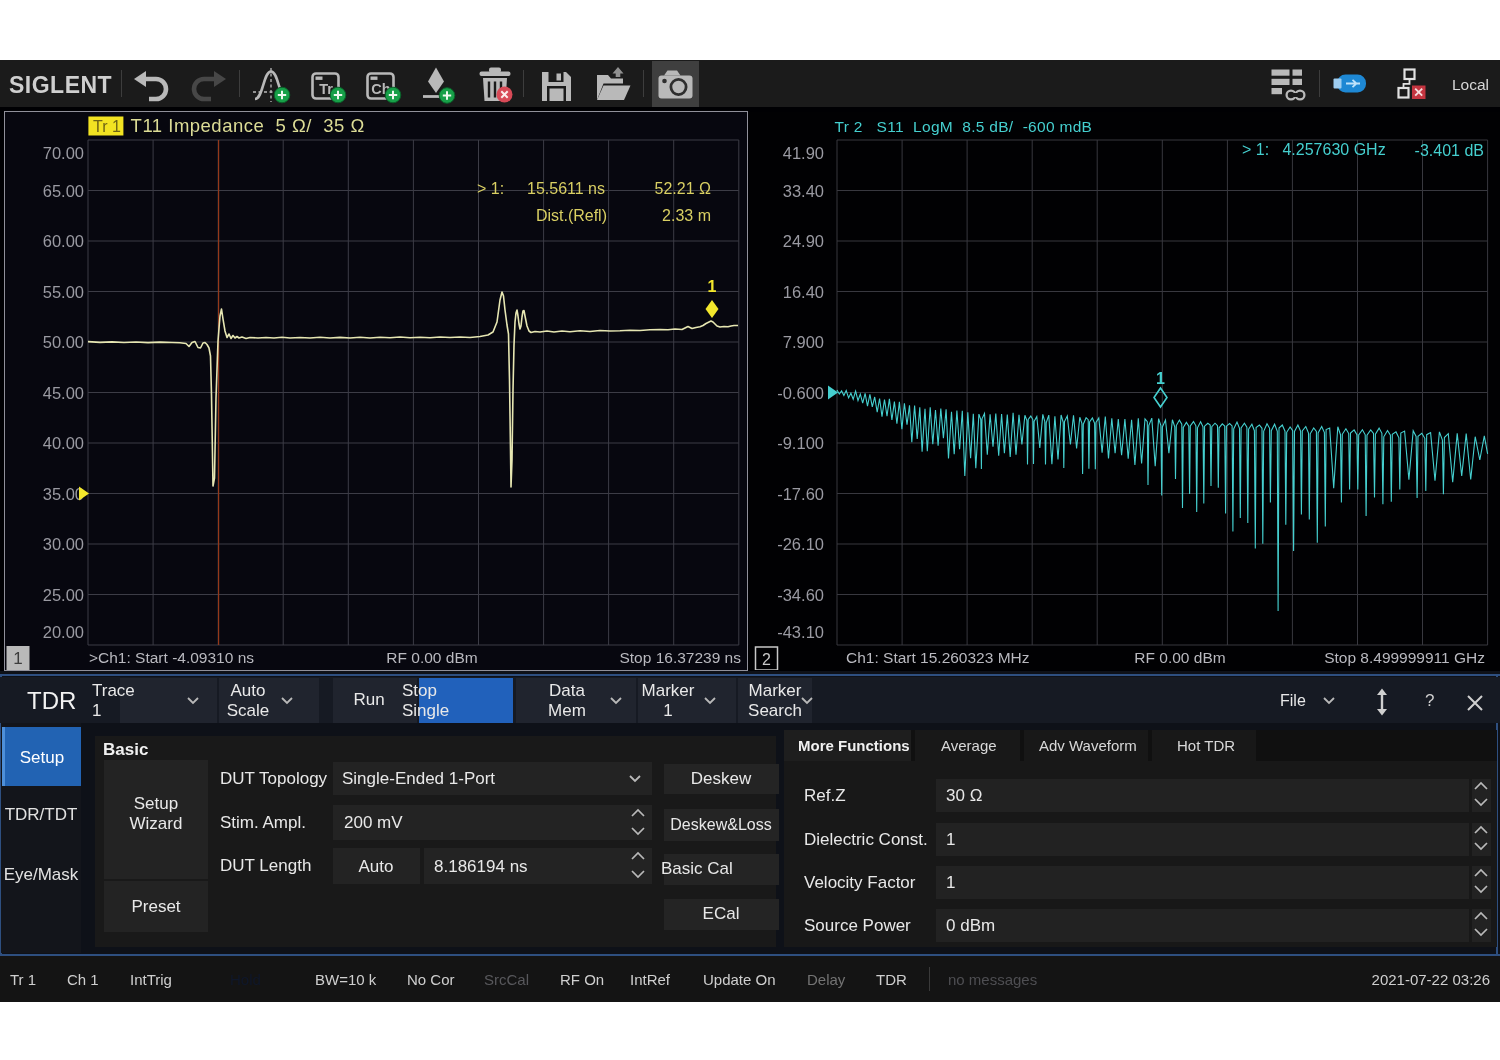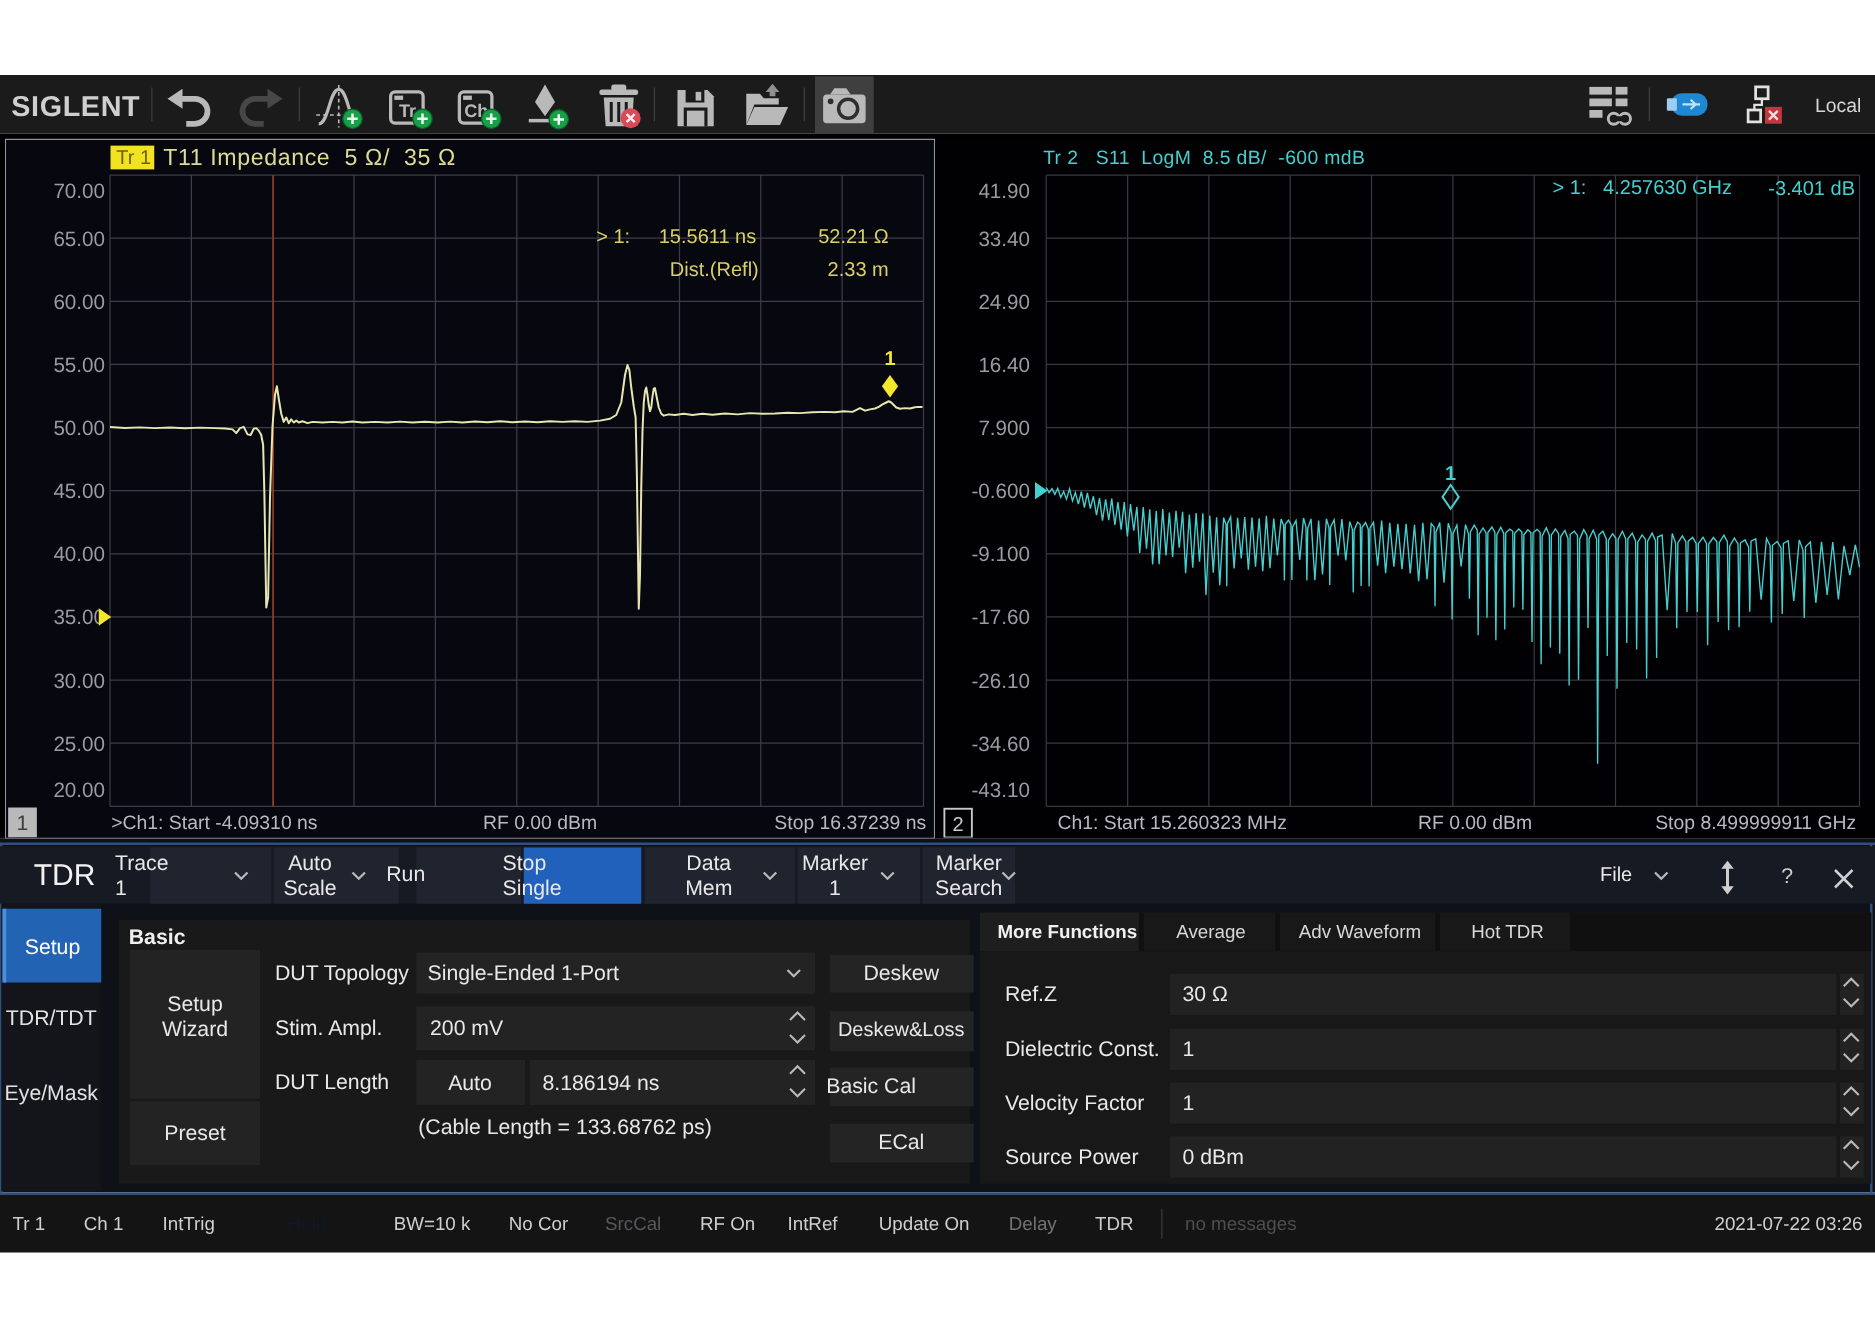--- a/index.html
+++ b/index.html
@@ -194,21 +194,21 @@
     <div style="position:absolute;left:120px;top:677.5px;width:97px;height:45px;background:#20242e"></div>
     <div style="position:absolute;left:219px;top:677.5px;width:100px;height:45px;background:#20242e"></div>
     <div style="position:absolute;left:333px;top:677.5px;width:84px;height:45px;background:#20242e"></div>
     <div style="position:absolute;left:419px;top:677.5px;width:94px;height:45px;background:#2161bb"></div>
     <div style="position:absolute;left:516px;top:677.5px;width:120px;height:45px;background:#20242e"></div>
     <div style="position:absolute;left:638px;top:677.5px;width:98px;height:45px;background:#20242e"></div>
     <div style="position:absolute;left:738px;top:677.5px;width:74px;height:45px;background:#20242e"></div>
     <div style="position:absolute;left:27px;top:687px;font:normal 24px 'Liberation Sans',sans-serif;color:#f2f2f2;line-height:1.2">TDR</div>
     <div style="position:absolute;left:92.0px;top:681px;width:120px;font:normal 17px 'Liberation Sans',sans-serif;color:#e8e8e8;line-height:1.2">Trace<br>1</div>
     <div style="position:absolute;left:188.0px;top:681px;width:120px;text-align:center;font:normal 17px 'Liberation Sans',sans-serif;color:#e8e8e8;line-height:1.2">Auto<br>Scale</div>
-    <div style="position:absolute;left:309.0px;top:690px;width:120px;text-align:left;font:normal 17px 'Liberation Sans',sans-serif;color:#e8e8e8;line-height:1.2">Run</div>
+    <div style="position:absolute;left:309.0px;top:690px;width:120px;text-align:center;font:normal 17px 'Liberation Sans',sans-serif;color:#e8e8e8;line-height:1.2">Run</div>
     <div style="position:absolute;left:402.0px;top:681px;width:120px;text-align:left;font:normal 17px 'Liberation Sans',sans-serif;color:#e8e8e8;line-height:1.2">Stop<br>Single</div>
     <div style="position:absolute;left:507.0px;top:681px;width:120px;text-align:center;font:normal 17px 'Liberation Sans',sans-serif;color:#e8e8e8;line-height:1.2">Data<br>Mem</div>
     <div style="position:absolute;left:608.0px;top:681px;width:120px;text-align:center;font:normal 17px 'Liberation Sans',sans-serif;color:#e8e8e8;line-height:1.2">Marker<br>1</div>
     <div style="position:absolute;left:715.0px;top:681px;width:120px;text-align:center;font:normal 17px 'Liberation Sans',sans-serif;color:#e8e8e8;line-height:1.2">Marker<br>Search</div>
     <div style="position:absolute;left:1280px;top:691px;font:normal 16px 'Liberation Sans',sans-serif;color:#e8e8e8;line-height:1.2">File</div>
     <svg width="14" height="9" style="position:absolute;left:186px;top:696px">
       <path d="M2,2 L7,7 L12,2" stroke="#b9b9b9" stroke-width="1.8" fill="none"></path>
     </svg>
     <svg width="14" height="9" style="position:absolute;left:280px;top:696px">
       <path d="M2,2 L7,7 L12,2" stroke="#b9b9b9" stroke-width="1.8" fill="none"></path>
@@ -264,21 +264,20 @@
     <div style="position:absolute;left:333px;top:848px;width:87px;height:36px;background:#232323"></div>
     <div style="position:absolute;left:316.0px;top:857px;width:120px;text-align:center;font:normal 17px 'Liberation Sans',sans-serif;color:#e8e8e8;line-height:1.2">Auto</div>
     <div style="position:absolute;left:424px;top:848px;width:228px;height:36px;background:#232323"></div>
     <div style="position:absolute;left:434px;top:857px;font:normal 17px 'Liberation Sans',sans-serif;color:#e8e8e8;line-height:1.2">8.186194 ns</div>
     <svg width="16" height="10" style="position:absolute;left:630px;top:851px">
       <path d="M2,8 L8,2 L14,8" stroke="#b9b9b9" stroke-width="1.7" fill="none"></path>
     </svg>
     <svg width="16" height="10" style="position:absolute;left:630px;top:869px">
       <path d="M2,2 L8,8 L14,2" stroke="#b9b9b9" stroke-width="1.7" fill="none"></path>
     </svg>
-    <div style="position:absolute;left:282.0px;top:892px;width:340px;text-align:center;font:normal 17px 'Liberation Sans',sans-serif;color:#e8e8e8;line-height:1.2">(Cable Length = 133.68762 ps)</div>
     <div style="position:absolute;left:664px;top:763.5px;width:115px;height:30px;background:#242424"></div>
     <div style="position:absolute;left:664px;top:808.5px;width:115px;height:32px;background:#242424"></div>
     <div style="position:absolute;left:664px;top:853.5px;width:115px;height:31px;background:#242424"></div>
     <div style="position:absolute;left:664px;top:898.5px;width:115px;height:31px;background:#242424"></div>
     <div style="position:absolute;left:661.0px;top:769px;width:120px;text-align:center;font:normal 17px 'Liberation Sans',sans-serif;color:#e8e8e8;line-height:1.2">Deskew</div>
     <div style="position:absolute;left:656.0px;top:815px;width:130px;text-align:center;font:normal 16px 'Liberation Sans',sans-serif;color:#e8e8e8;line-height:1.2">Deskew&amp;Loss</div>
     <div style="position:absolute;left:661.0px;top:859px;width:120px;font:normal 17px 'Liberation Sans',sans-serif;color:#e8e8e8;line-height:1.2">Basic Cal</div>
     <div style="position:absolute;left:661.0px;top:904px;width:120px;text-align:center;font:normal 17px 'Liberation Sans',sans-serif;color:#e8e8e8;line-height:1.2">ECal</div>
     <div style="position:absolute;left:784px;top:730px;width:713px;height:217px;background:#181818"></div>
     <div style="position:absolute;left:784px;top:730px;width:713px;height:31px;background:#101010"></div>

